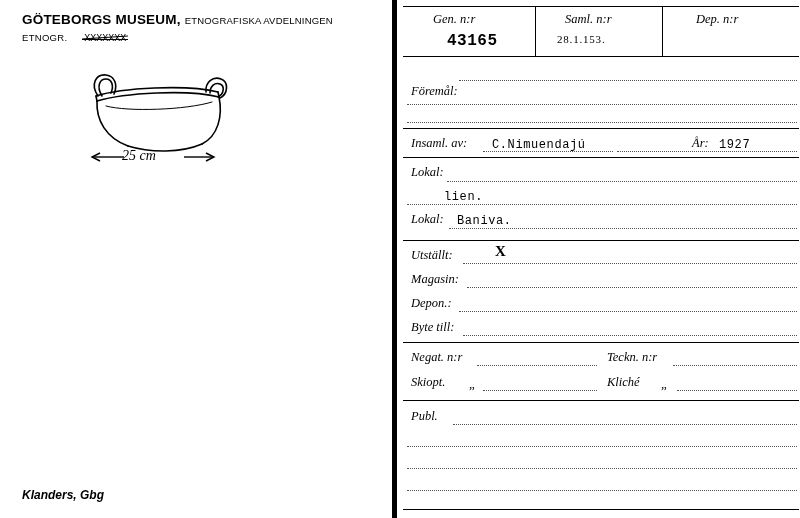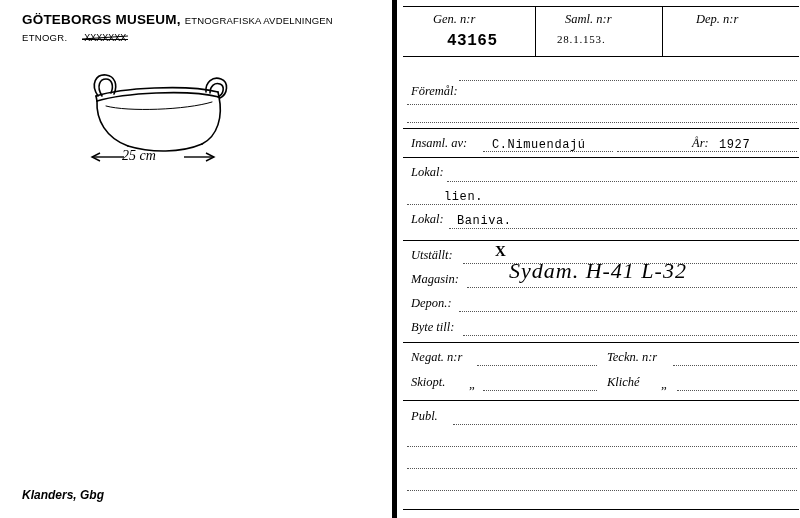--- a/index.html
+++ b/index.html
@@ -305,21 +305,20 @@
 
     <div class="lbl" style="left:14px; top:212px;">Lokal:</div>
     <div class="typed" style="left:60px; top:214px;">Baniva.</div>
     <div class="dots" style="left:52px; top:228px; width:348px;"></div>
 
     <div class="lbl" style="left:14px; top:248px;">Utställt:</div>
     <div class="hand-x" style="left:98px; top:243px;">X</div>
     <div class="dots" style="left:66px; top:263px; width:334px;"></div>
 
     <div class="lbl" style="left:14px; top:272px;">Magasin:</div>
-    <div class="hand" style="left:112px; top:258px;">Sydam. H-41 L-32</div>
     <div class="dots" style="left:70px; top:287px; width:330px;"></div>
 
     <div class="lbl" style="left:14px; top:296px;">Depon.:</div>
     <div class="typed" style="left:68px; top:298px;"></div>
     <div class="dots" style="left:62px; top:311px; width:338px;"></div>
 
     <div class="lbl" style="left:14px; top:320px;">Byte till:</div>
     <div class="typed" style="left:74px; top:322px;"></div>
     <div class="dots" style="left:66px; top:335px; width:334px;"></div>
 

